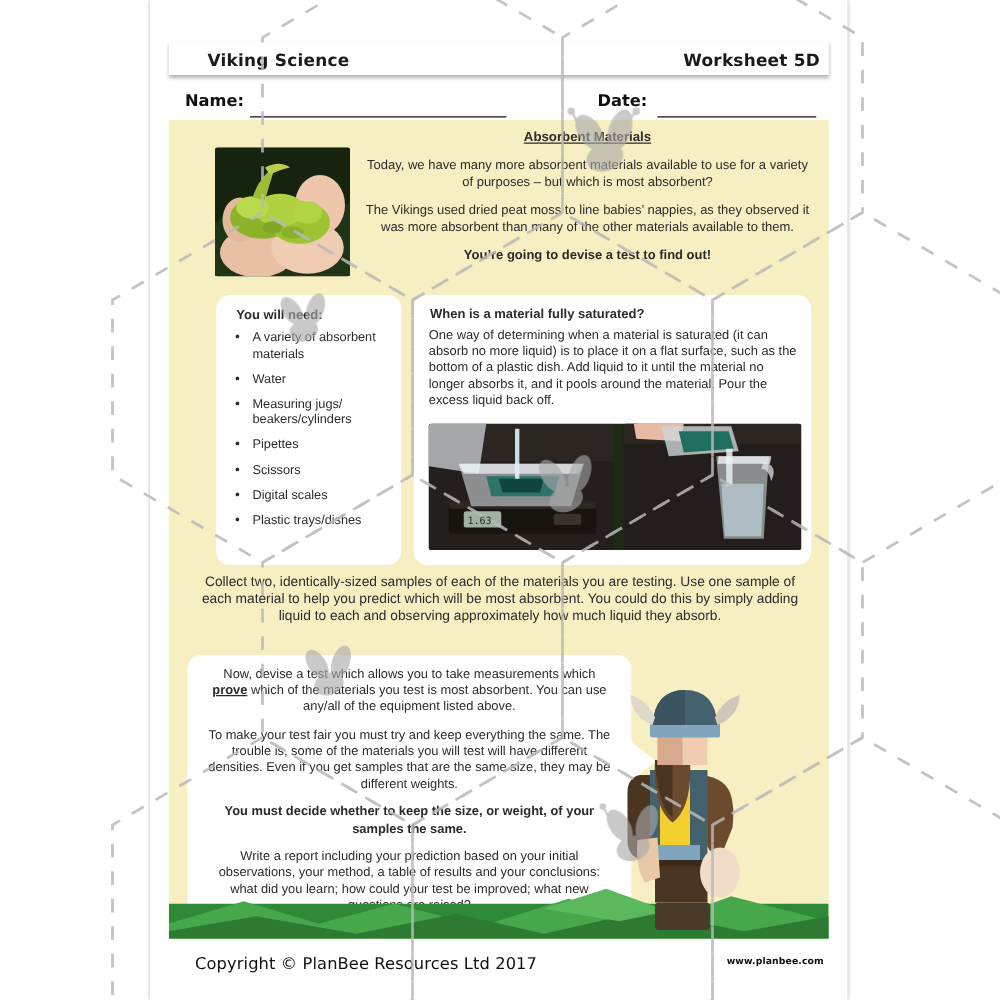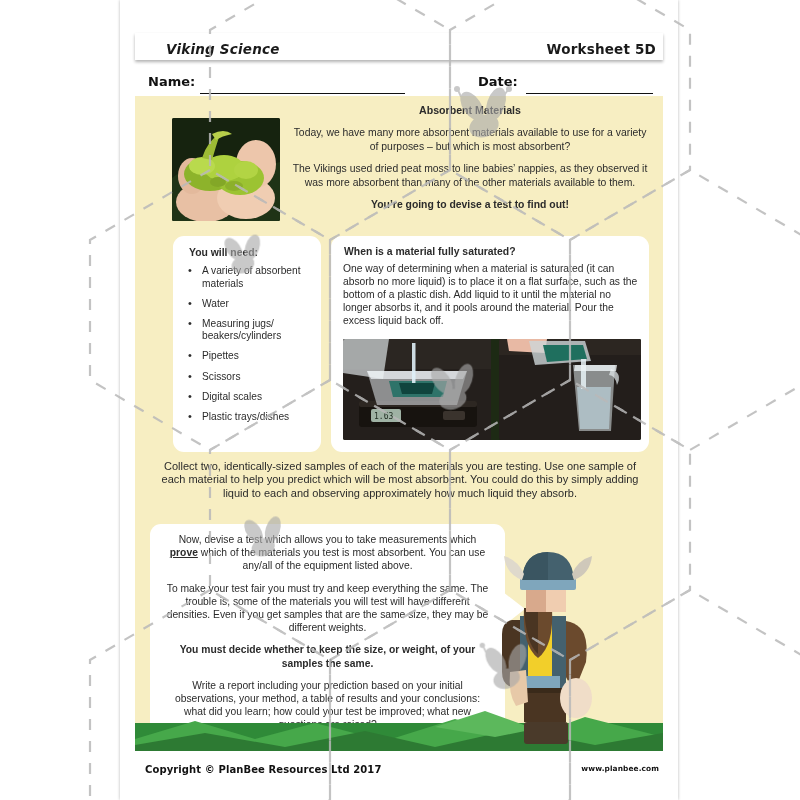--- a/index.html
+++ b/index.html
@@ -20,21 +20,21 @@
   }
 
   
   .hdr-band{
     position:absolute;left:15px;top:33px;width:528px;height:27px;
     background:#fff;box-shadow:0 2px 3px rgba(0,0,0,.30);
   }
   .hdr-title{
     position:absolute;left:46px;top:41px;
     font-family:"DejaVu Sans", sans-serif;
-    font-weight:bold;font-size:13.5px;color:#1a1a1a;letter-spacing:.2px;font-style:italic;
+    font-weight:bold;font-size:13.5px;color:#1a1a1a;letter-spacing:.2px;
   }
   .hdr-ws{
     position:absolute;right:22px;top:41px;
     font-family:"DejaVu Sans", sans-serif;
     font-weight:bold;font-size:13.5px;color:#1a1a1a;letter-spacing:.2px;
   }
   .nd-row{position:absolute;left:28px;top:74px;width:505px;height:22px;}
   .nd-lbl{
     position:absolute;top:0;
     font-family:"DejaVu Sans", sans-serif;
@@ -55,21 +55,21 @@
   
   .card{position:absolute;background:#fff;border-radius:11px;}
 
   
   .intro{
     position:absolute;left:155px;top:8px;width:360px;
     text-align:center;color:#2b2b2b;
     font-size:10.4px;line-height:13.4px;
   }
   .intro .t-h{
-    font-weight:bold;font-size:10.6px;
+    font-weight:bold;text-decoration:underline;font-size:10.6px;
     color:#2b2b2b;display:block;margin-bottom:9px;
   }
   .intro p{margin:0 0 9px 0;}
   .intro .t-b{font-weight:bold;}
 
   
   .photo{position:absolute;background:#1d2a14;border-radius:2px;overflow:hidden;}
   .ph-moss{left:37px;top:22px;width:108px;height:103px;}
 
   
@@ -127,23 +127,23 @@
 
   
   #ground{position:absolute;left:0;bottom:0;width:528px;height:58px;overflow:hidden;}
   #viking{position:absolute;left:355px;bottom:0;width:120px;height:205px;}
 
   
   .foot{
     position:absolute;left:15px;bottom:22px;width:528px;height:14px;
   }
   .foot-l{
-    position:absolute;left:10px;top:0;
-    font-family:"DejaVu Sans", sans-serif;font-weight:bold;
-    font-size:10px;color:#111;letter-spacing:.1px;
+    position:absolute;left:21px;top:0;
+    font-family:"DejaVu Sans", sans-serif;font-weight:normal;
+    font-size:13px;color:#111;letter-spacing:.1px;
   }
   .foot-r{
     position:absolute;right:4px;top:0;
     font-family:"DejaVu Sans", sans-serif;font-weight:bold;
     font-size:7.4px;color:#111;letter-spacing:.1px;
   }
 
   
   #wm{position:absolute;left:0;top:0;width:800px;height:800px;pointer-events:none;}
 </style>

